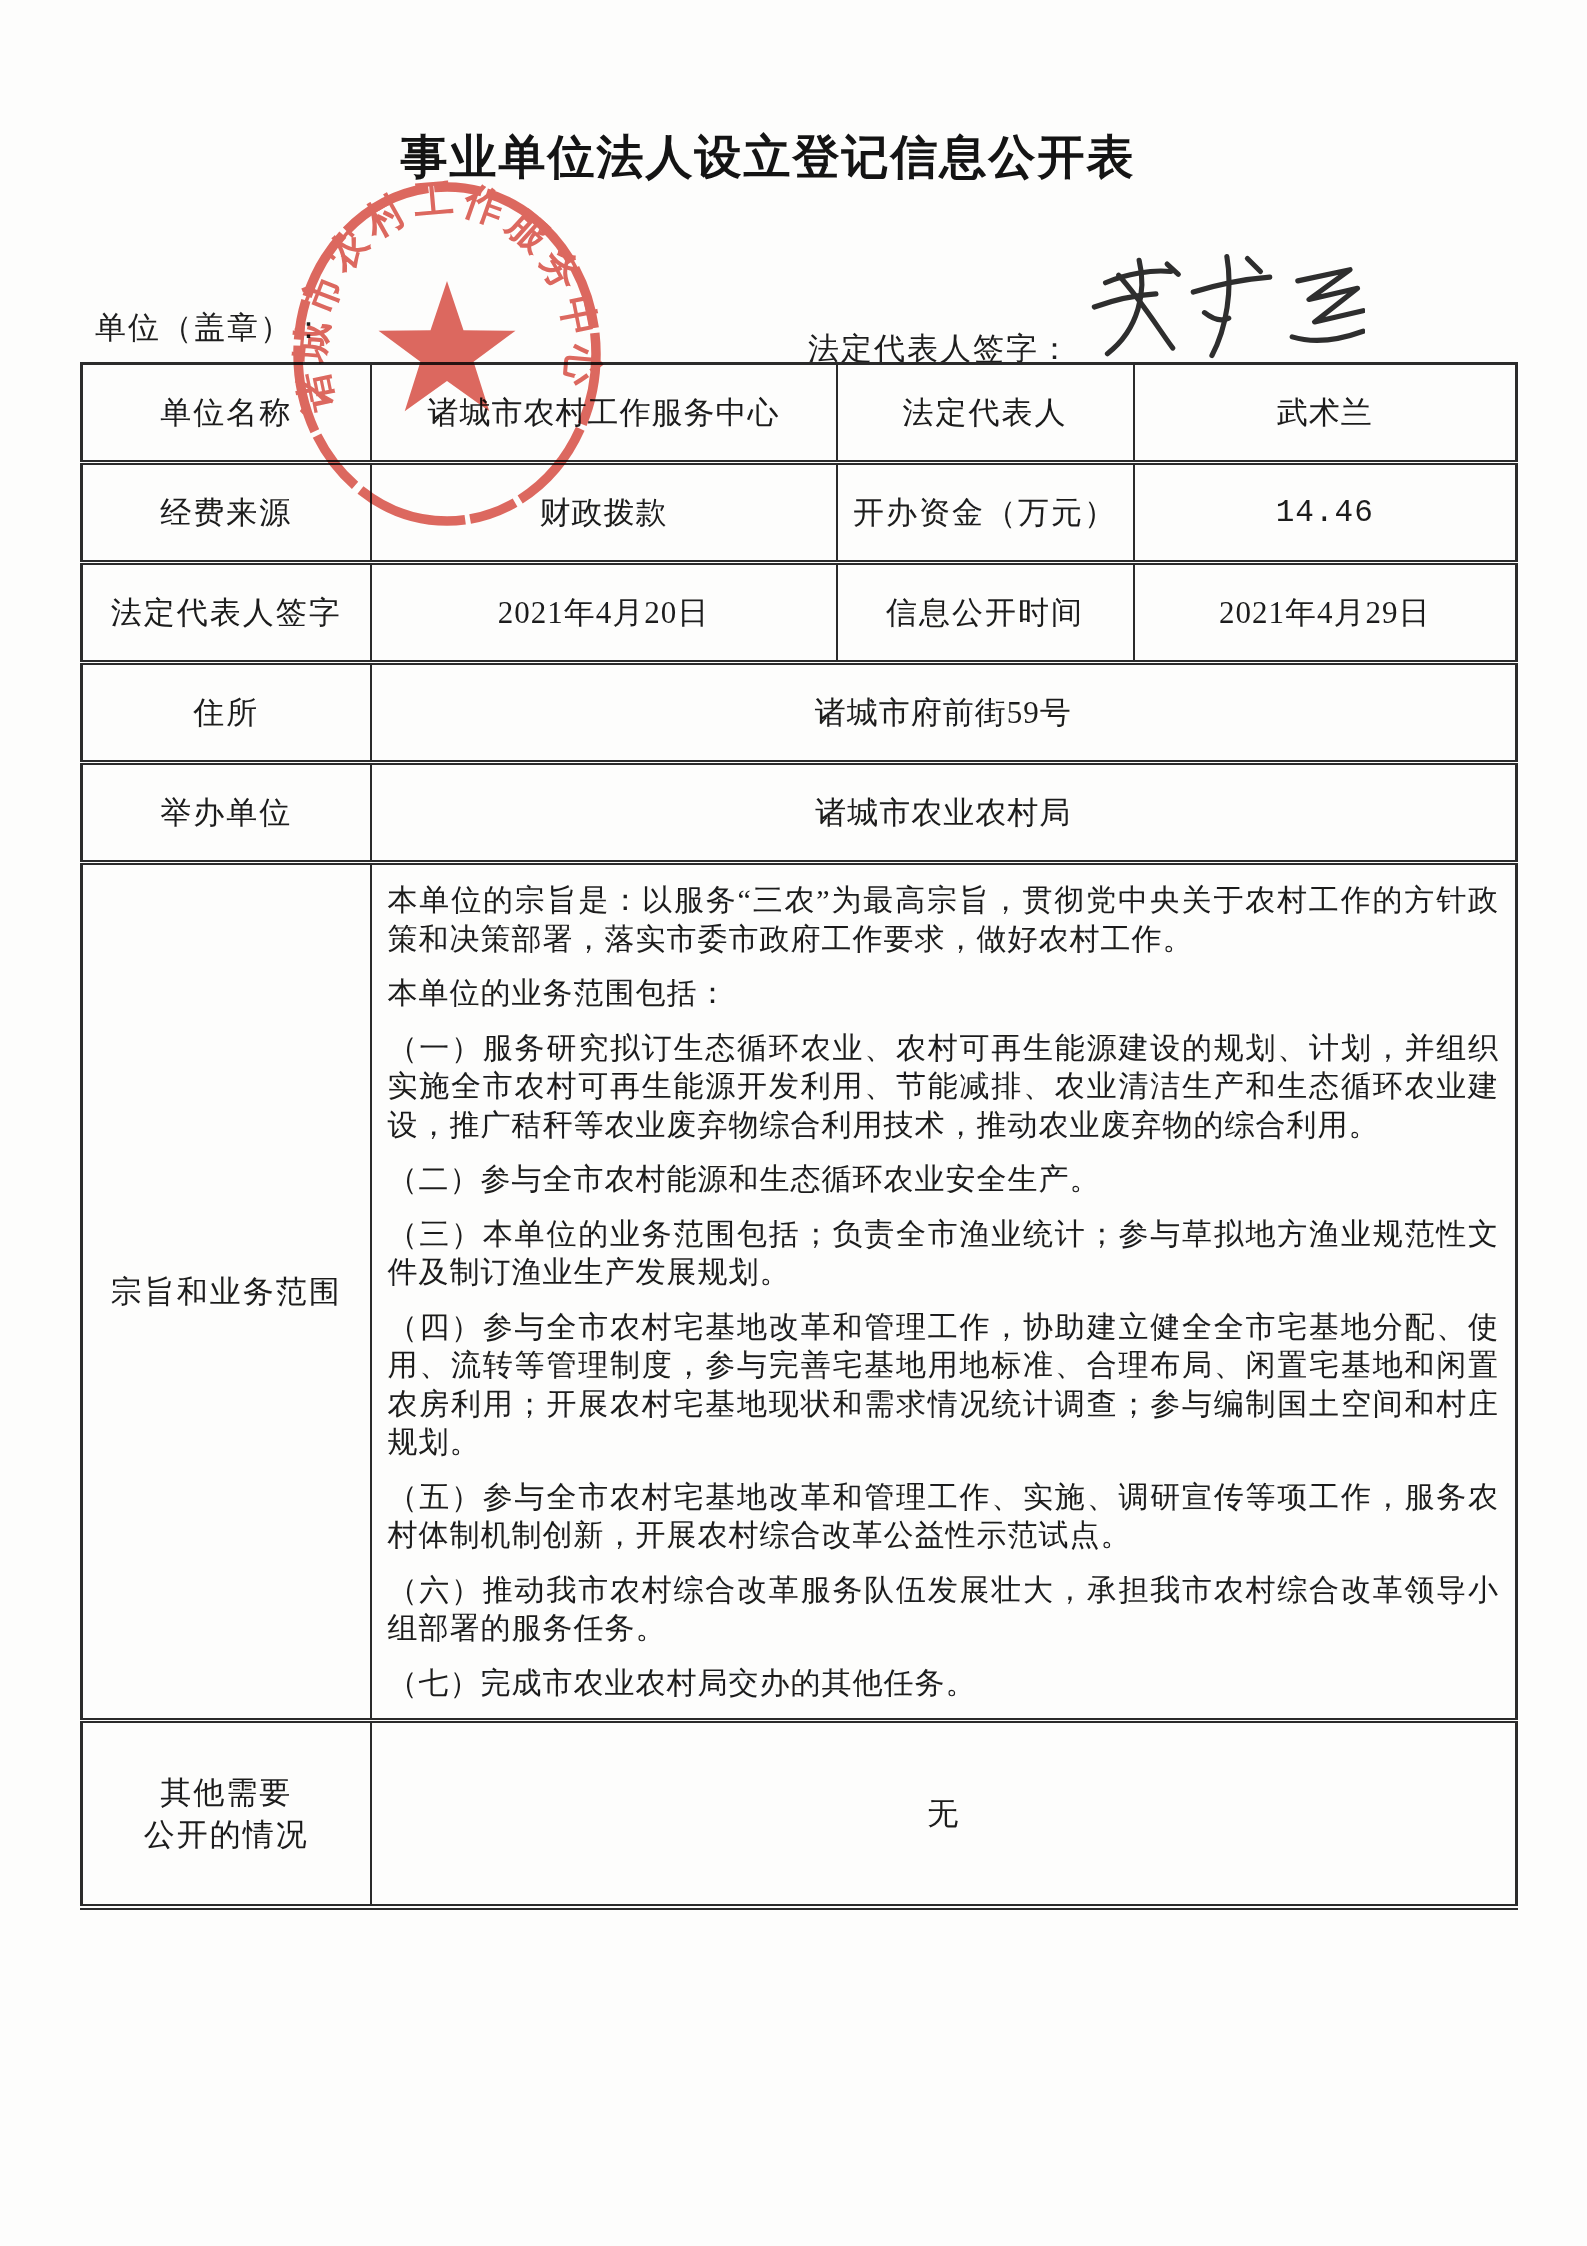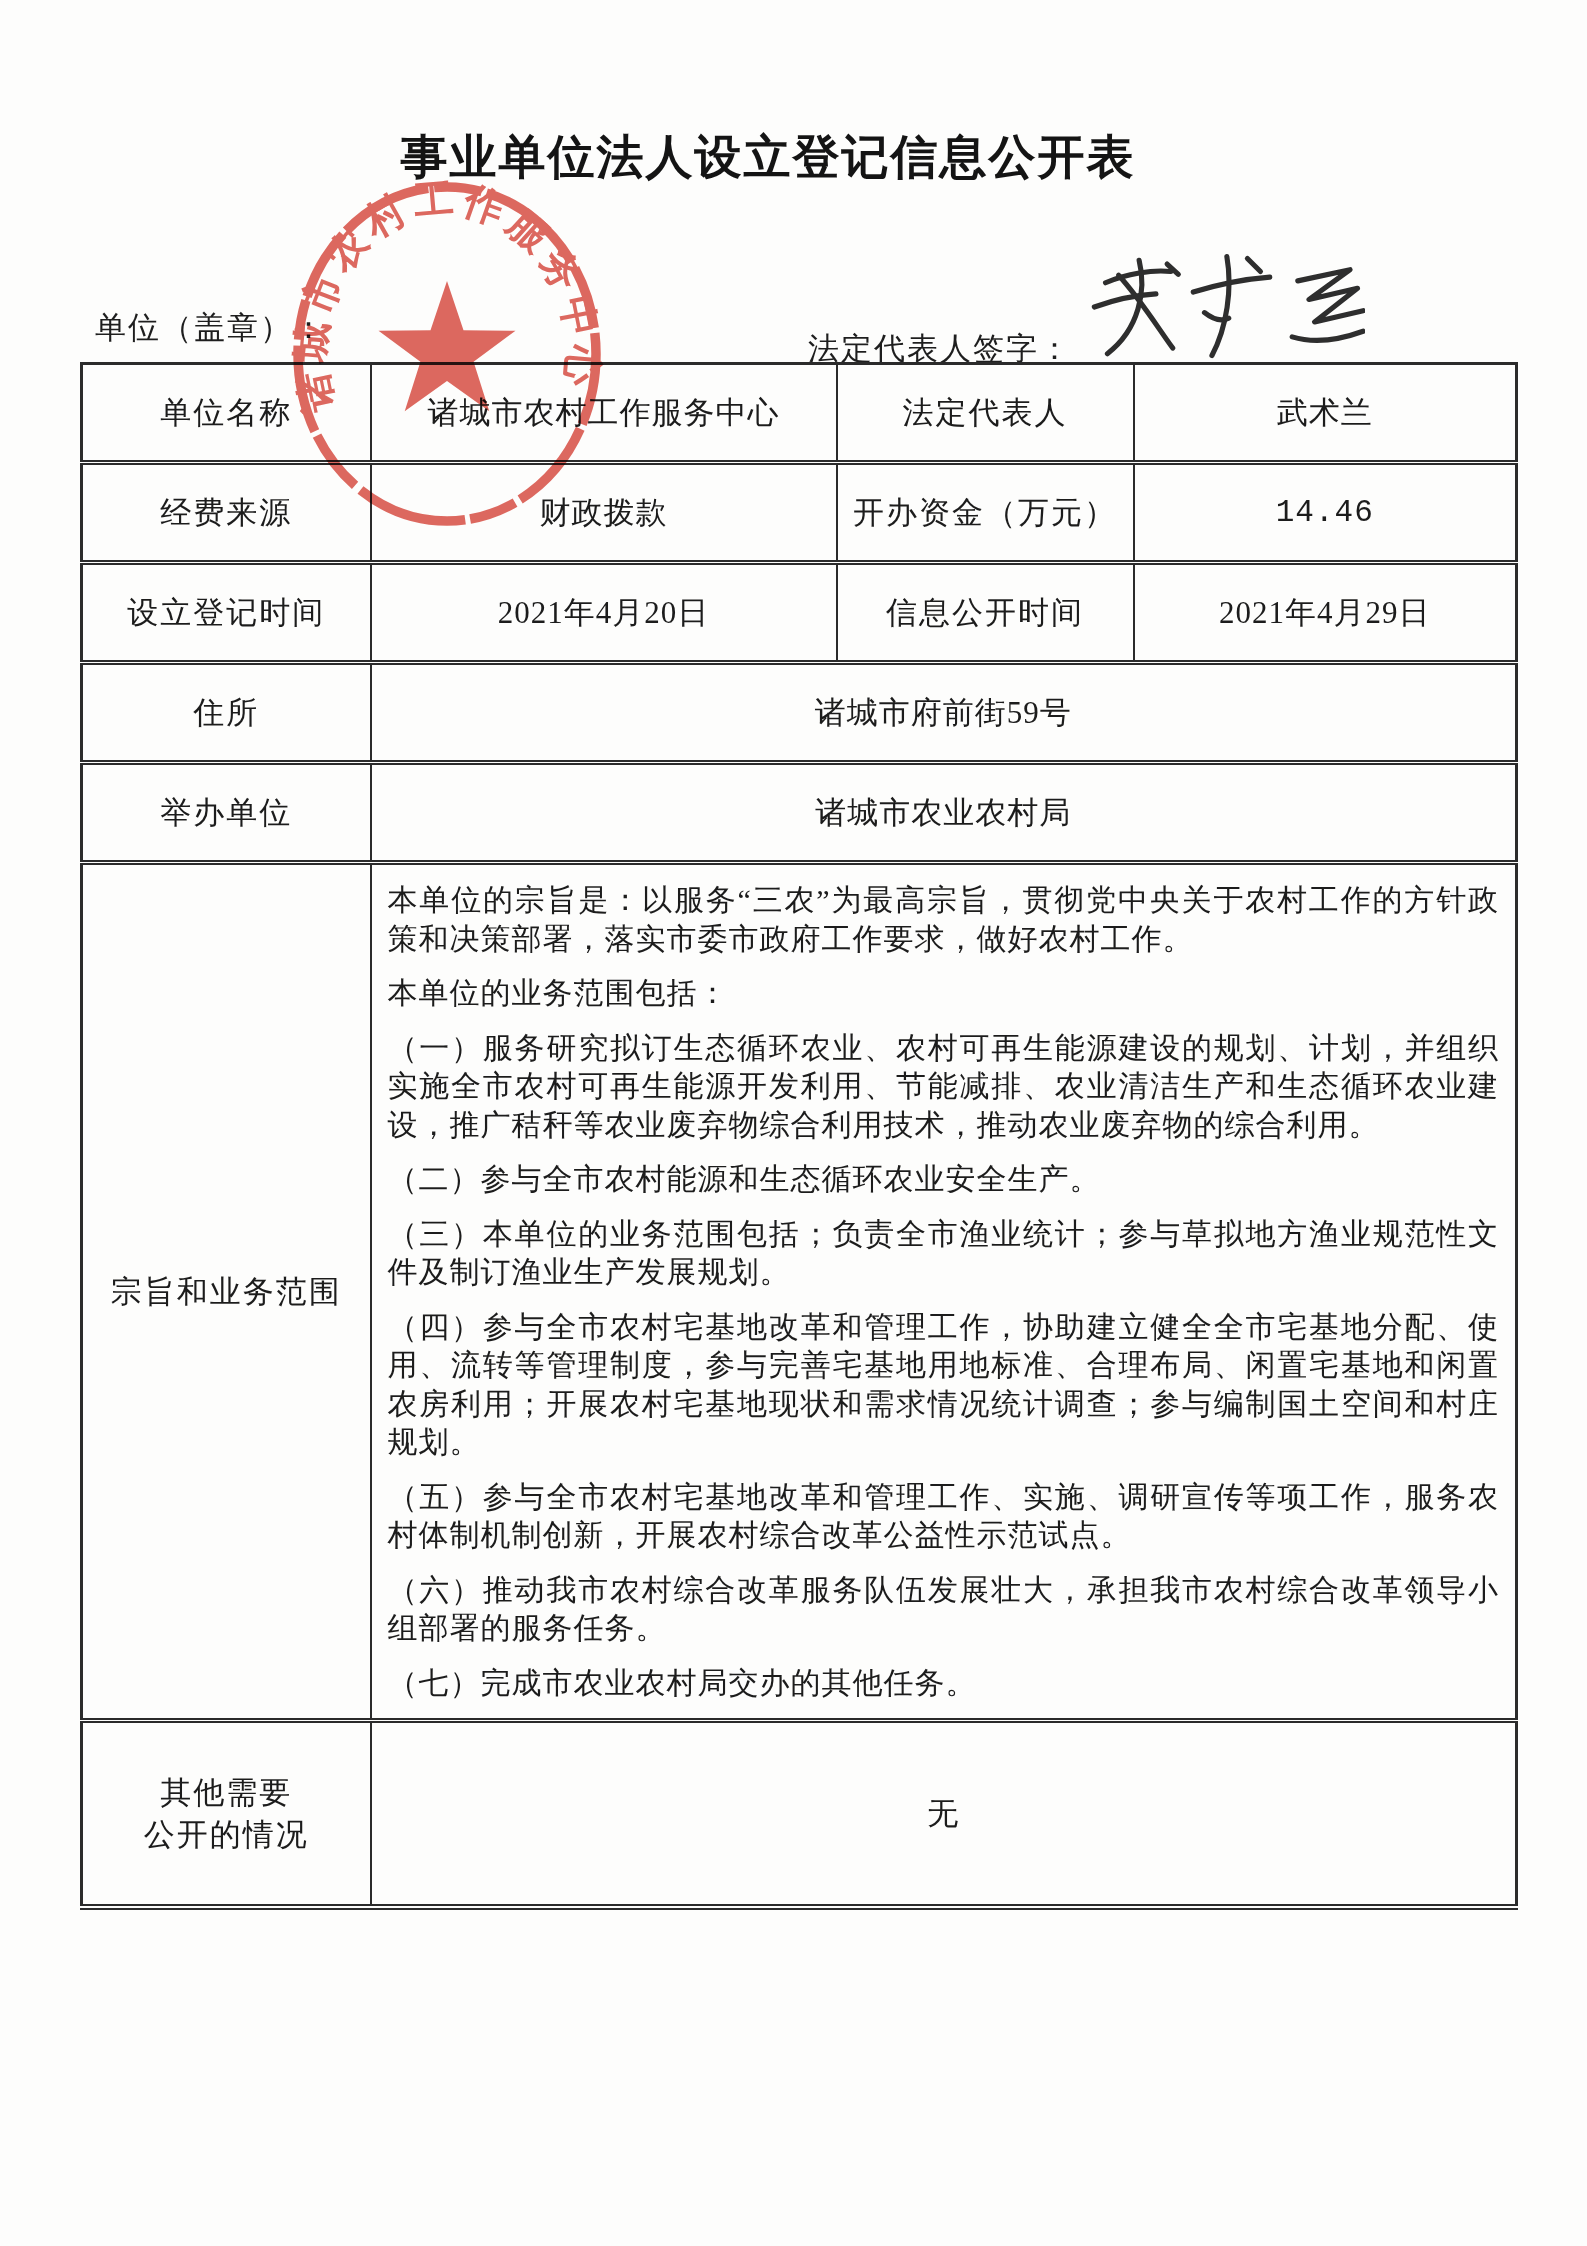--- a/index.html
+++ b/index.html
@@ -98,21 +98,21 @@
         <td class="lbl">法定代表人</td>
         <td>武术兰</td>
       </tr>
       <tr class="rshort">
         <td class="lbl">经费来源</td>
         <td>财政拨款</td>
         <td class="lbl">开办资金（万元）</td>
         <td class="num">14.46</td>
       </tr>
       <tr class="rshort">
-        <td class="lbl">设立登记时间</td>
+        <td class="lbl">法定代表人签字</td>
         <td>2021年4月20日</td>
         <td class="lbl">信息公开时间</td>
         <td>2021年4月29日</td>
       </tr>
       <tr class="rshort">
         <td class="lbl">住所</td>
         <td colspan="3">诸城市府前街59号</td>
       </tr>
       <tr class="rshort">
         <td class="lbl">举办单位</td>

